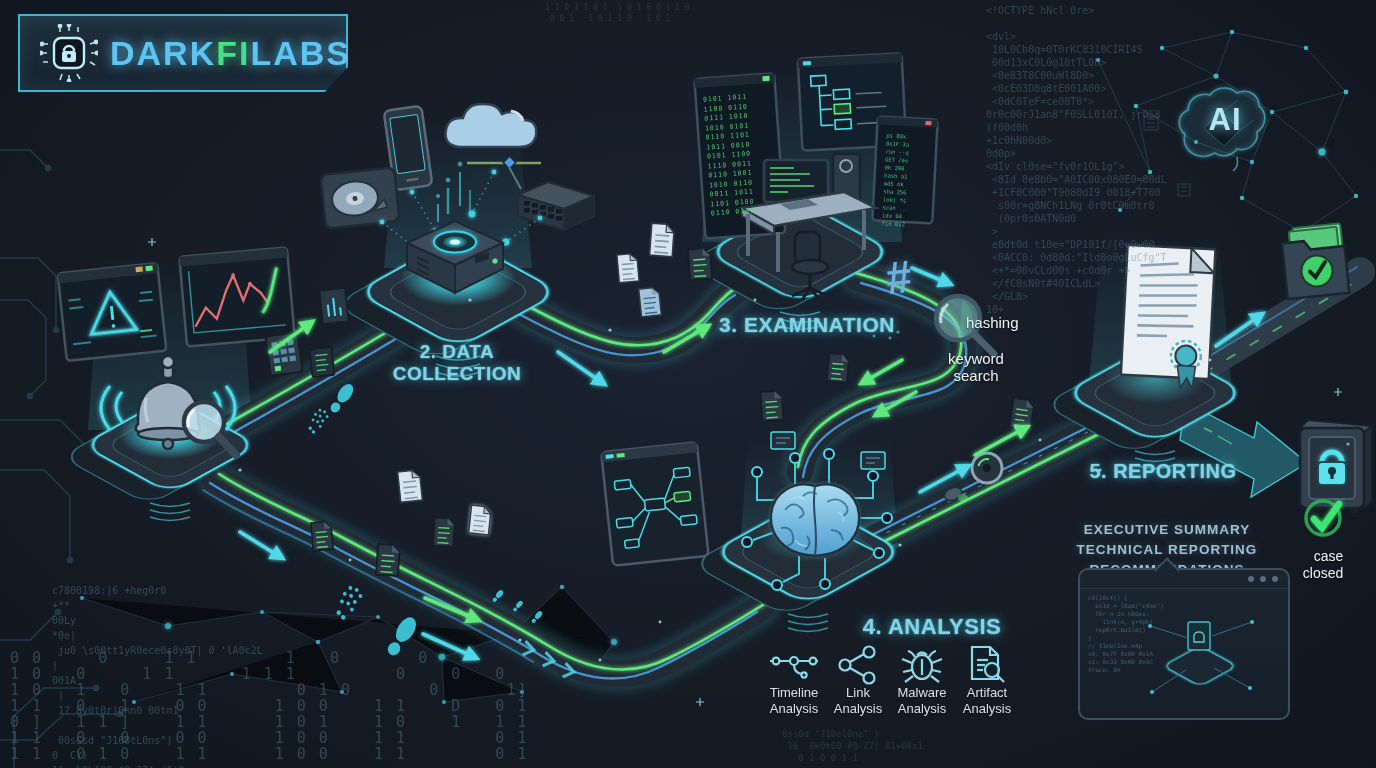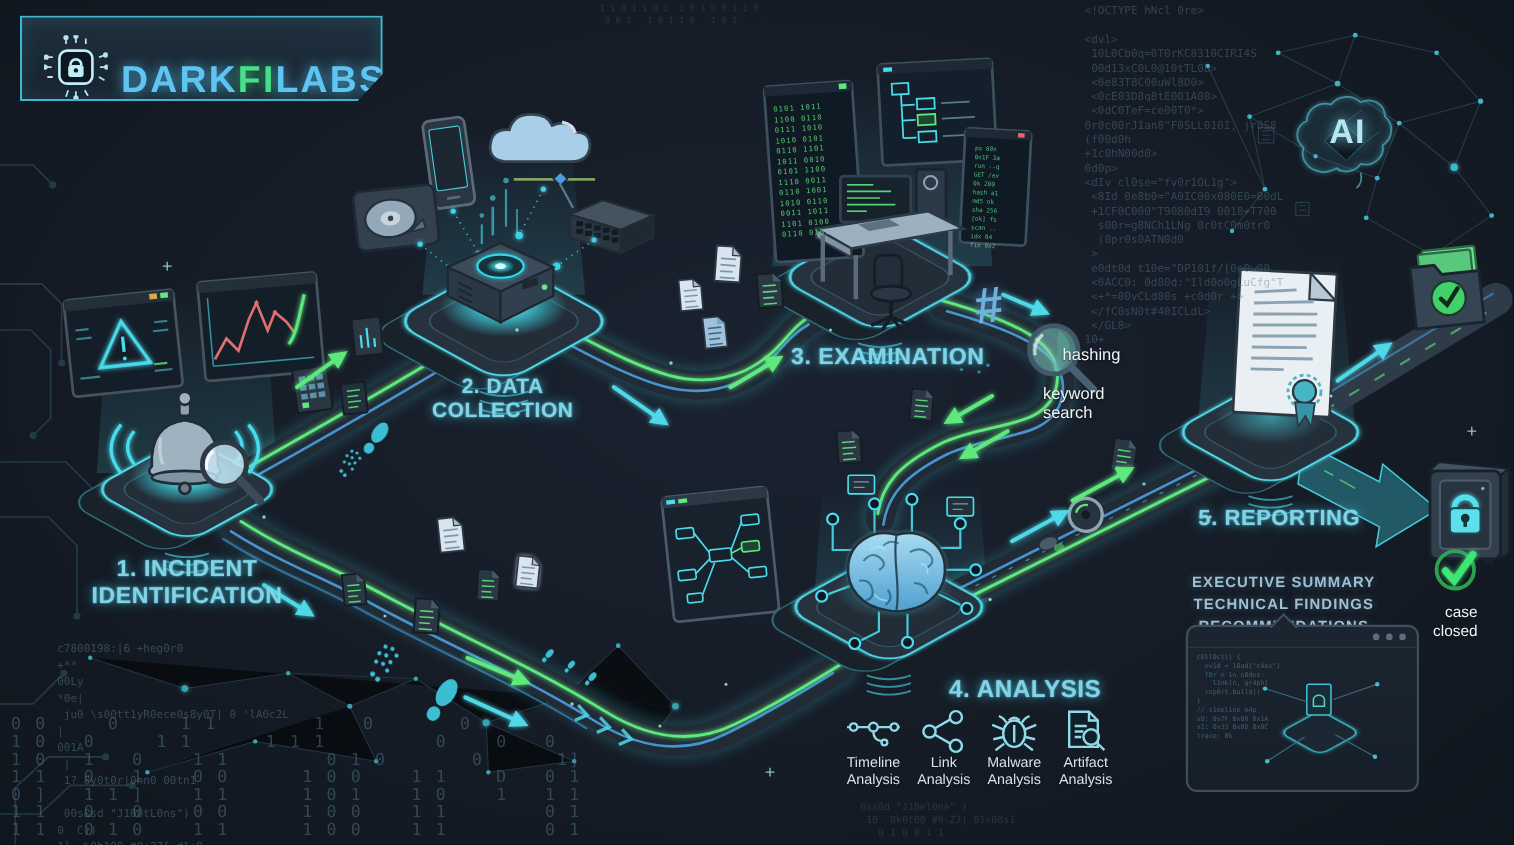--- a/index.html
+++ b/index.html
@@ -17,21 +17,21 @@
   .code-bottom{left:782px;top:728px;font-size:9px;line-height:12px;color:#4e6e80;opacity:.32;}
   .hexpre{left:707px;top:94px;font-size:6.5px;line-height:9.5px;letter-spacing:1px;color:#62d87a;opacity:.9;transform:rotate(-4deg);}
   .termpre{left:884px;top:132px;font-size:5.5px;line-height:8px;color:#5ad08a;opacity:.85;transform:rotate(3deg);}
 
   
   .logo-banner{
     position:absolute;left:18px;top:14px;width:330px;height:78px;
     background:linear-gradient(180deg, rgba(46,74,94,.45), rgba(28,44,58,.55));
     border:2px solid #3fb6cc;box-shadow:0 0 14px rgba(60,200,225,.35), inset 0 0 18px rgba(60,200,225,.15);
     clip-path:polygon(0 0,100% 0,100% 68%,93% 100%,0 100%);
-    display:flex;align-items:flex-end;gap:12px;padding-left:20px;box-sizing:border-box;
+    display:flex;align-items:center;gap:12px;padding-left:20px;box-sizing:border-box;
   }
   .logo-text{font-size:34px;font-weight:800;letter-spacing:2px;line-height:1;
     text-shadow:0 0 12px rgba(90,200,245,.8);}
   .lt-a{color:#5ec4f2;} .lt-b{color:#45e087;text-shadow:0 0 12px rgba(70,224,135,.8);}
 
   
   .stage-label{position:absolute;transform:translateX(-50%);text-align:center;font-weight:700;
     color:#85d2e4;text-shadow:0 0 11px rgba(80,210,235,.8),0 0 2px rgba(80,210,235,.9);letter-spacing:.5px;}
   .lbl1{left:170px;top:506px;font-size:21px;line-height:24px;}
   .lbl2{left:457px;top:341px;font-size:19px;line-height:22px;}
@@ -39,21 +39,21 @@
   .lbl4{left:932px;top:614px;font-size:22px;}
   .lbl5{left:1163px;top:460px;font-size:20px;}
 
   .report-items{position:absolute;left:1167px;top:492px;transform:translateX(-50%);text-align:center;
     color:#9fc0d2;font-size:13.5px;font-weight:700;line-height:20px;letter-spacing:1px;
     text-shadow:0 0 8px rgba(120,180,210,.4);margin-top:28px;}
 
   .ann{position:absolute;color:#eef4f8;font-size:15px;font-weight:400;
     text-shadow:0 1px 2px rgba(0,0,0,.7);}
   .hashing-label{left:966px;top:272px;margin-top:42px;}
-  .keyword-label{left:976px;top:350px;transform:translateX(-50%);line-height:17px;}
+  .keyword-label{left:976px;top:350px;transform:translateX(-50%);text-align:center;line-height:17px;}
   .hash-glyph{left:886px;top:250px;font-size:46px;font-weight:800;color:#6fb0dc;
     text-shadow:0 0 10px rgba(90,160,220,.7);transform:rotate(-6deg);}
   .ai-label{left:1225px;top:102px;transform:translateX(-50%);font-size:31px;font-weight:700;
     color:#b5e6f2;letter-spacing:1px;text-shadow:0 0 12px rgba(120,220,245,.9);}
   .case-label{left:1323px;top:548px;transform:translateX(-50%);text-align:right;font-size:14px;line-height:17px;}
 
   
   .tool{position:absolute;top:645px;width:66px;text-align:center;}
   .tool .ticon{height:40px;display:flex;align-items:center;justify-content:center;}
   .tool .tlabel{color:#d9e3ea;font-size:13px;line-height:15.5px;font-weight:400;
@@ -889,35 +889,31 @@
         </g>
         <rect x="14" y="14" width="30" height="30" rx="7" fill="#0e1720" stroke="#bfeef8" stroke-width="2.4"></rect>
         <path d="M24,27 a5,5 0 0 1 10,0" fill="none" stroke="#bfeef8" stroke-width="2.4"></path>
         <rect x="22" y="27" width="14" height="11" rx="2.5" fill="#bfeef8"></rect>
         <circle cx="29" cy="32" r="2" fill="#0e1720"></circle>
       </svg>
     </span>
     <div class="logo-text"><span class="lt-a">DARK</span><span class="lt-b">FI</span><span class="lt-a">LABS</span></div>
   </div>
 
-  <div class="stage-label lbl1">
-    <div>1. INCIDENT</div>
-      <div>IDENTIFICATION</div>
-  </div>
   <div class="stage-label lbl2">
     <div>2. DATA</div>
       <div>COLLECTION</div>
   </div>
   <div class="stage-label lbl3">3. EXAMINATION</div>
   <div class="stage-label lbl4">4. ANALYSIS</div>
   <div class="stage-label lbl5">5. REPORTING</div>
 
   <div class="report-items">
     <div>EXECUTIVE SUMMARY</div>
-    <div>TECHNICAL FINDINGS</div>
+    <div>TECHNICAL REPORTING</div>
     <div>RECOMMENDATIONS</div>
   </div>
 
   <div class="ann hash-glyph">#</div>
   <div class="ann hashing-label">hashing</div>
   <div class="ann keyword-label">
     <div>keyword</div>
       <div>search</div>
   </div>
 

